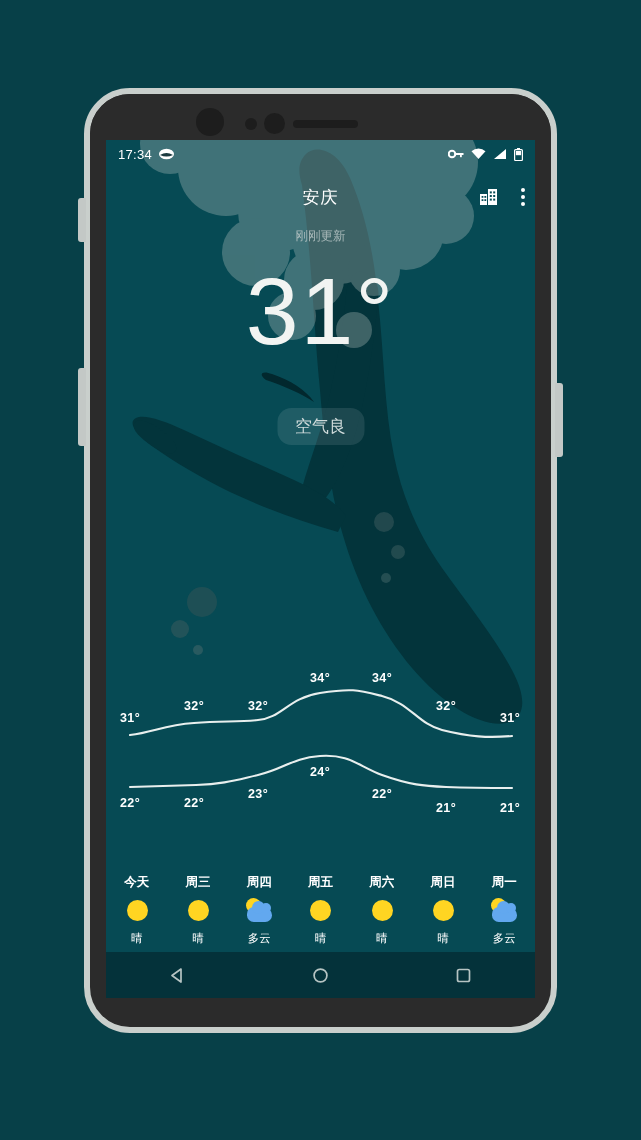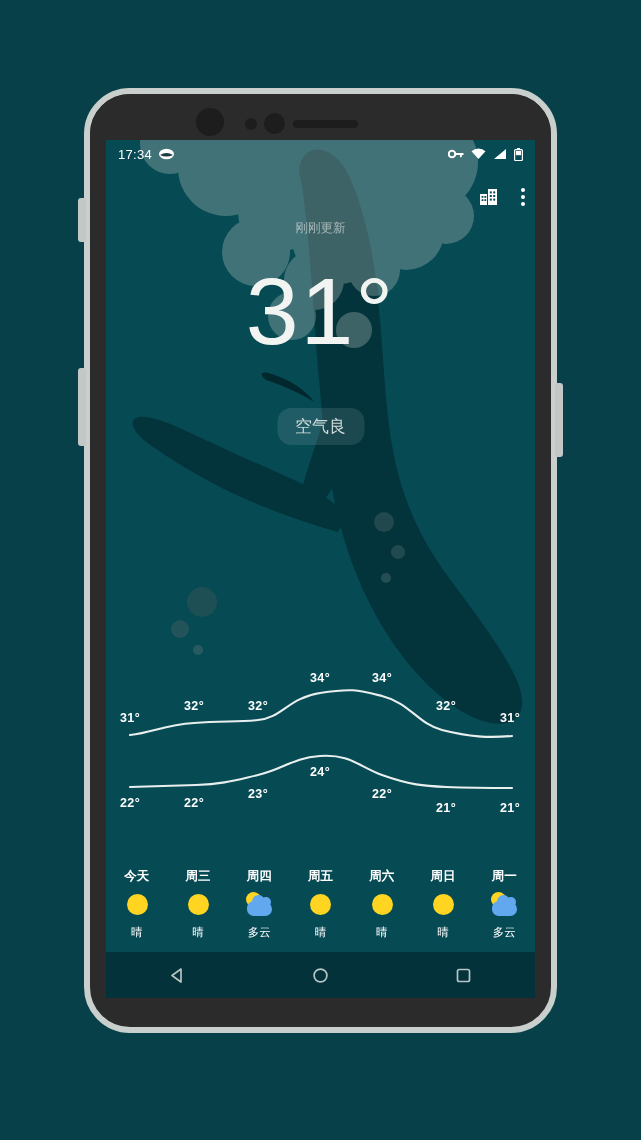--- a/index.html
+++ b/index.html
@@ -65,21 +65,21 @@
     position:absolute; left:0; right:0; text-align:center;
     color:#fff; font-size:17px; letter-spacing:1px;
   }
   #appbar-actions{
     position:absolute; right:10px; display:flex; align-items:center; gap:22px;
   }
   .dots-menu{ display:flex; flex-direction:column; gap:3px; cursor:pointer; }
   .dots-menu i{ width:4px; height:4px; background:#fff; border-radius:50%; display:block; }
 
   #update-status{
-    position:absolute; left:0; right:0; top:80px; text-align:center;
+    position:absolute; left:0; right:0; top:88px; text-align:center;
     color:#b9c6c6; font-size:12.5px; z-index:6; opacity:.85;
   }
 
   #temp-main{
     position:absolute; left:0; right:0; top:124px; text-align:center;
     color:#f2f4f2; font-size:95px; font-weight:300;
     letter-spacing:2px; line-height:1; z-index:6;
   }
 
   #aqi-badge{
@@ -94,21 +94,21 @@
     position:absolute; left:0; bottom:46px; width:100%; height:290px; z-index:6;
   }
   #curve-svg{ position:absolute; left:0; top:0; width:100%; height:190px; }
   .temp-label{
     font-family:"Liberation Sans",sans-serif;
     font-size:12.5px; fill:#ffffff; text-anchor:middle;
     font-weight:700; letter-spacing:.4px;
   }
 
   #days-row{
-    position:absolute; left:0; bottom:12px; width:100%;
+    position:absolute; left:0; bottom:6px; width:100%;
     display:flex;
   }
   .day-col{
     flex:1; display:flex; flex-direction:column; align-items:center; gap:7px;
   }
   .day-name{ color:#fff; font-size:12.5px; font-weight:700; }
   .day-name.today{ color:#fff; }
   .day-cond{ color:#fff; font-size:11.5px; }
   .wx-icon{ width:28px; height:26px; position:relative; }
   .wx-sun{
@@ -223,20 +223,21 @@
       </svg>
       <svg width="9" height="13" viewBox="0 0 9 13">
         <rect x="3" y="0" width="3" height="1.6" fill="#fff"></rect>
         <rect x="0.6" y="1.6" width="7.8" height="11" rx="1" fill="none" stroke="#fff" stroke-width="1.2"></rect>
         <rect x="1.9" y="3" width="5.2" height="4.2" fill="#fff"></rect>
       </svg>
     </div>
   </div>
 
   <div id="app-bar">
+    <div id="city-name">安庆</div>
     <div id="appbar-actions">
       <svg width="20" height="20" viewBox="0 0 20 20" style="cursor:pointer">
         <rect x="1" y="7" width="7" height="11" fill="#fff"></rect>
         <rect x="9" y="2" width="9" height="16" fill="#fff"></rect>
         <rect x="2.6" y="9" width="1.8" height="1.8" fill="#064a54"></rect>
         <rect x="5.4" y="9" width="1.8" height="1.8" fill="#064a54"></rect>
         <rect x="2.6" y="12.2" width="1.8" height="1.8" fill="#064a54"></rect>
         <rect x="5.4" y="12.2" width="1.8" height="1.8" fill="#064a54"></rect>
         <rect x="10.8" y="4.4" width="2" height="2" fill="#064a54"></rect>
         <rect x="14.2" y="4.4" width="2" height="2" fill="#064a54"></rect>

